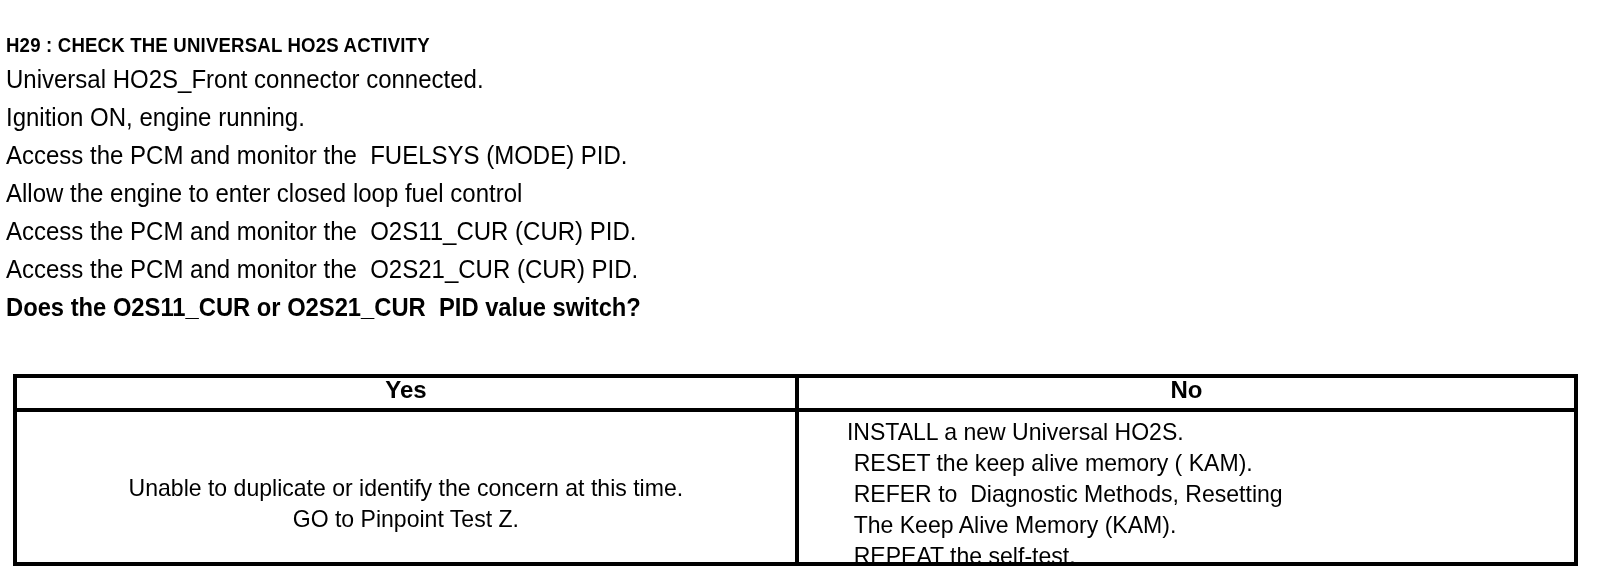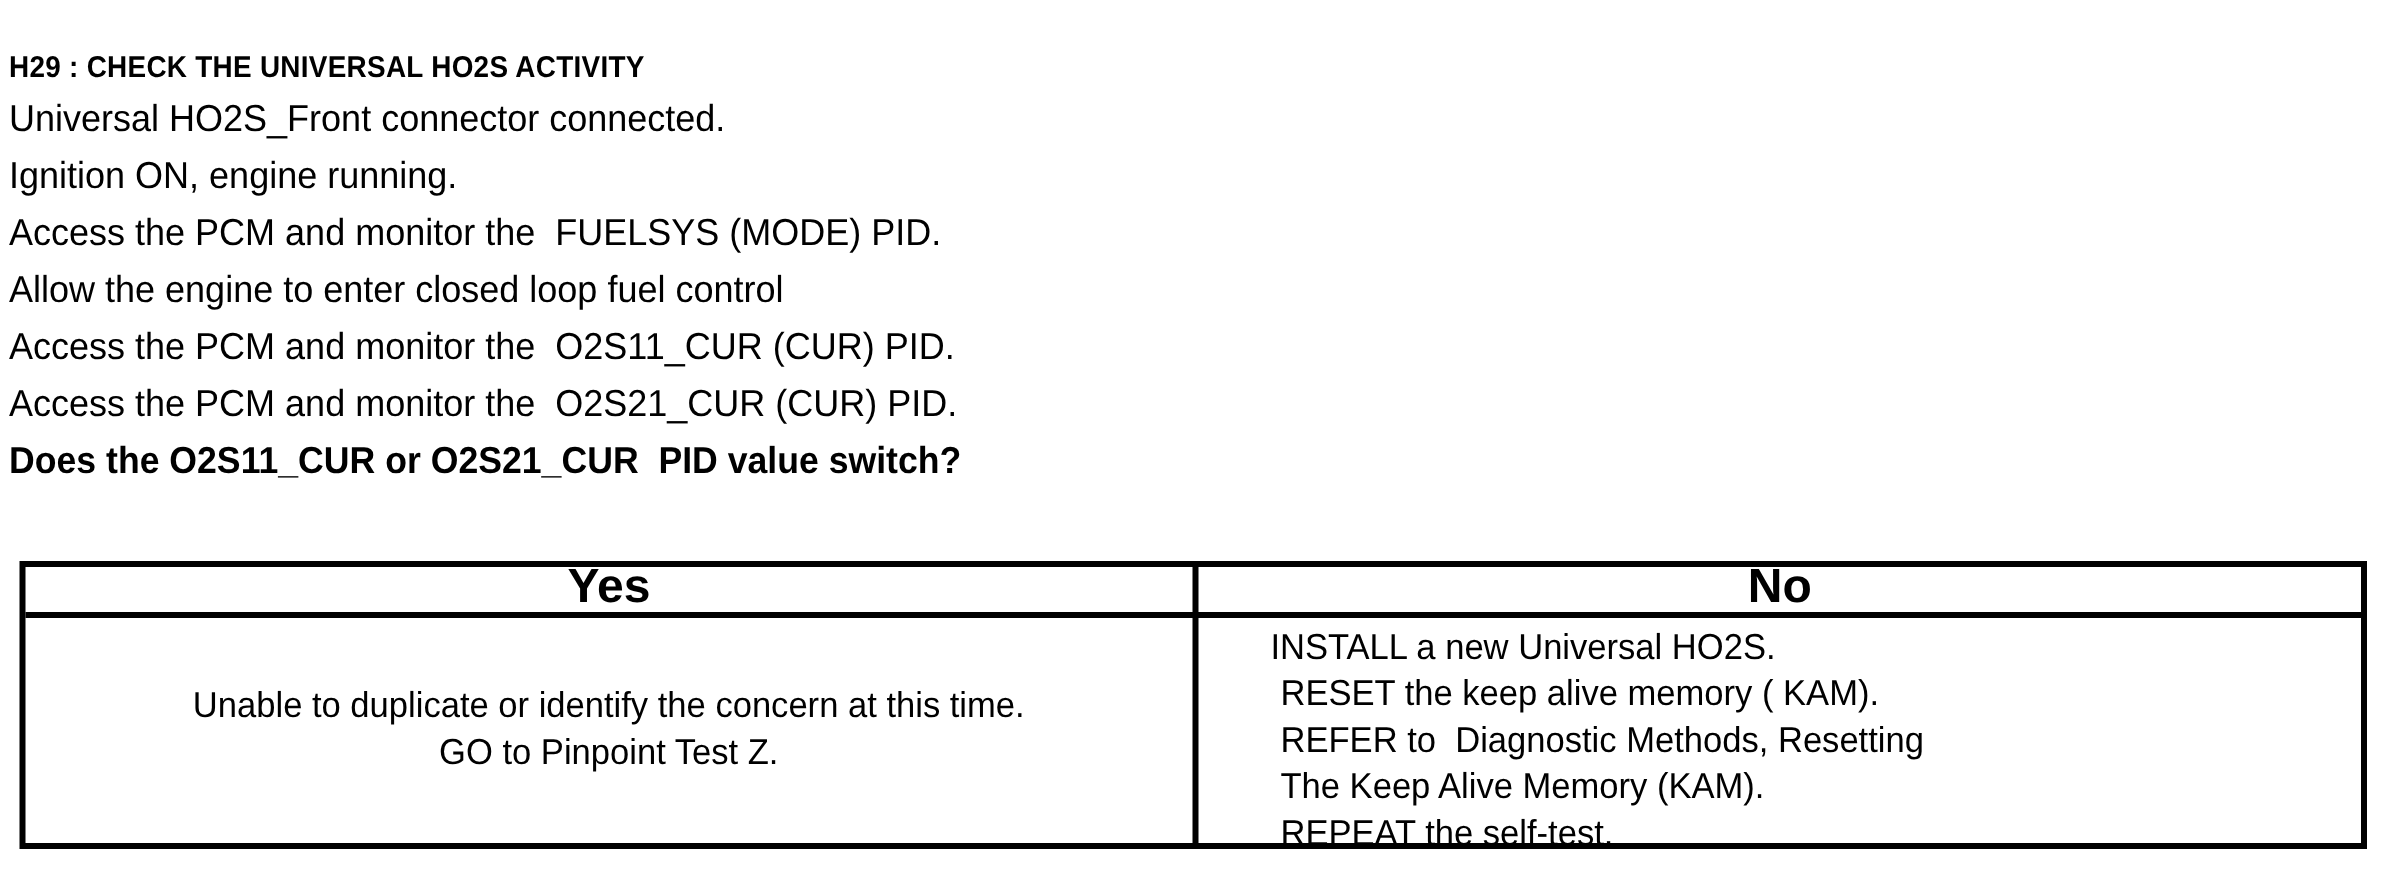--- a/index.html
+++ b/index.html
@@ -90,40 +90,40 @@
     background: #000000;
   }
 
   .hdr-cell {
     position: absolute;
     top: 0;
     height: 24px;
     display: flex;
     align-items: center;
     justify-content: center;
-    font-size: 32px;
+    font-size: 24px;
     font-weight: bold;
     white-space: pre;
   }
   .hdr-yes { left: 0; width: 778px; }
   .hdr-no  { left: 782px; right: 0; text-align: right; }
 
   .body-cell {
     position: absolute;
     top: 0;
     bottom: 0;
   }
   .cell-yes {
     left: 0;
     width: 778px;
     display: flex;
     flex-direction: column;
     align-items: center;
     justify-content: flex-start;
-    padding-top: 43px;
+    padding-top: 60px;
     box-sizing: border-box;
   }
   .cell-no {
     left: 782px;
     right: 0;
     padding-top: 4px;
     box-sizing: border-box;
     margin-left: 46px;
   }
   .cell-line {

